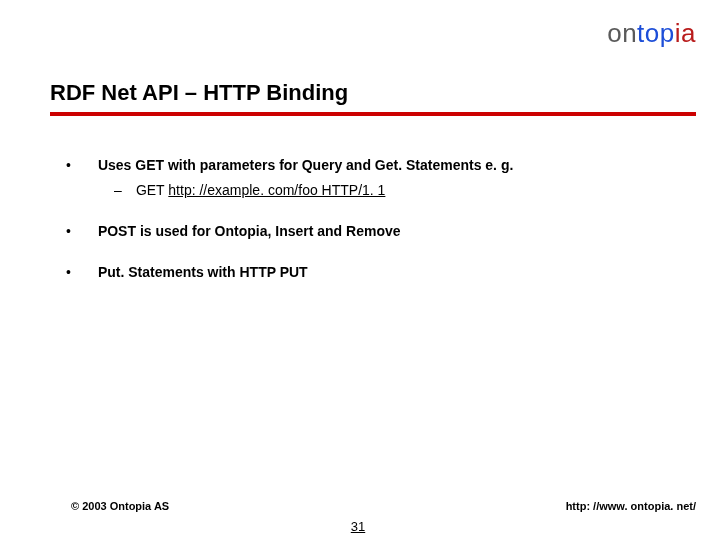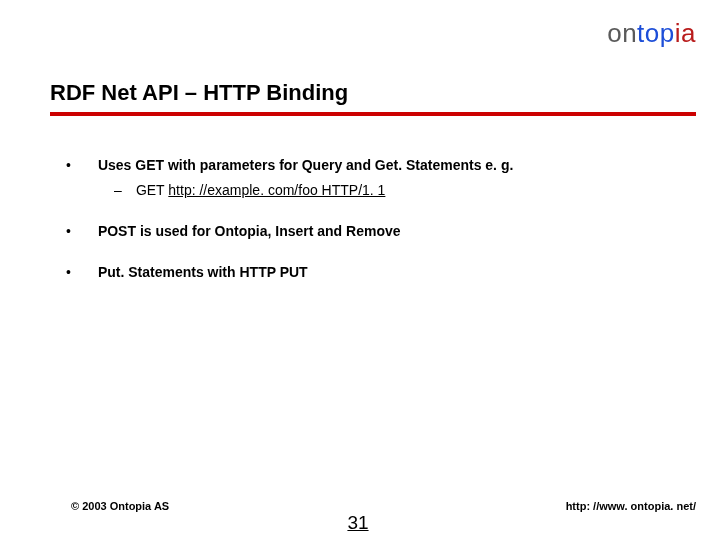--- a/index.html
+++ b/index.html
@@ -100,21 +100,21 @@
     right: 24px;
     font-size: 11px;
     font-weight: bold;
   }
   .pagenum {
     position: absolute;
     bottom: 6px;
     left: 0;
     right: 4px;
     text-align: center;
-    font-size: 19px;
+    font-size: 13px;
     text-decoration: underline;
   }
 </style>
 </head>
 <body>
 
 <div class="logo">
   <span class="on">on</span><span class="top">top</span><span class="ia">ia</span>
 </div>
 

